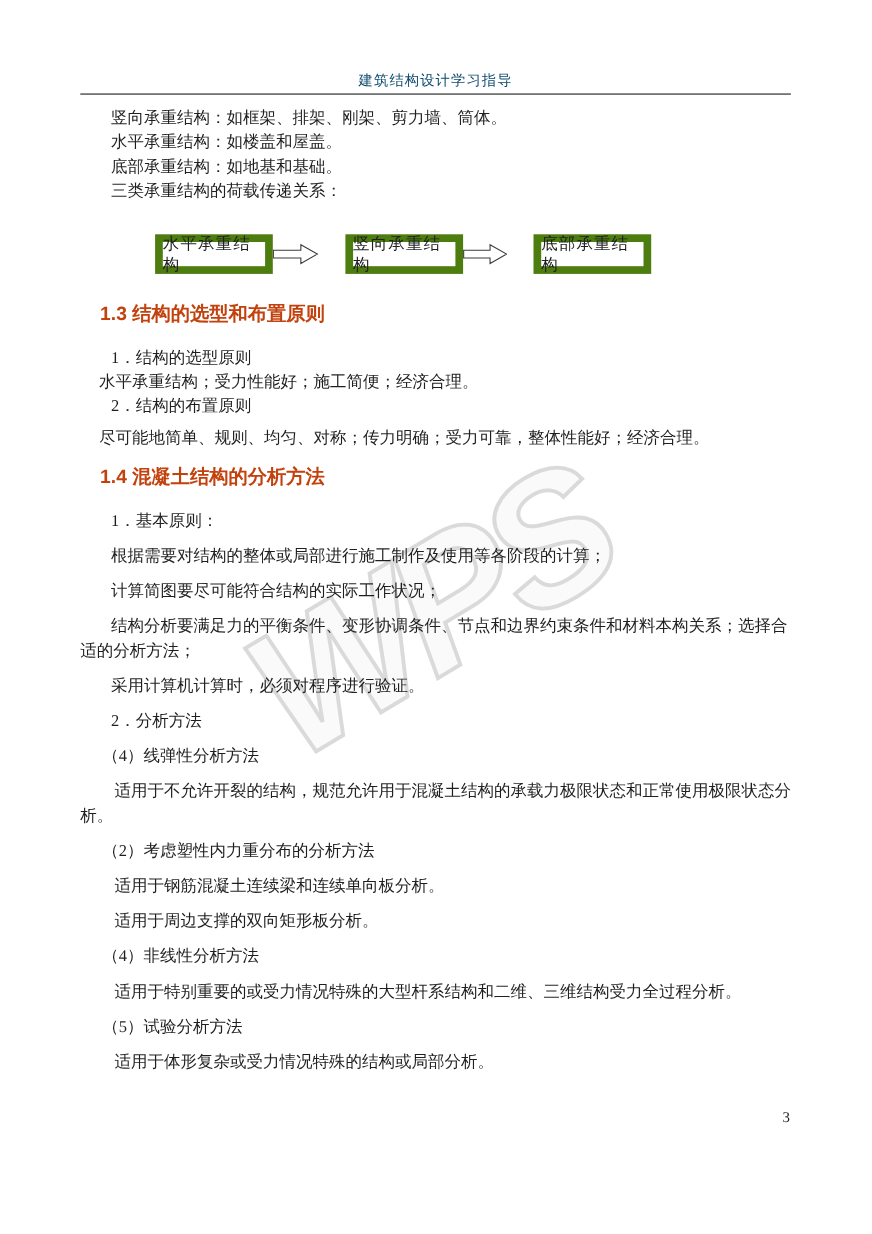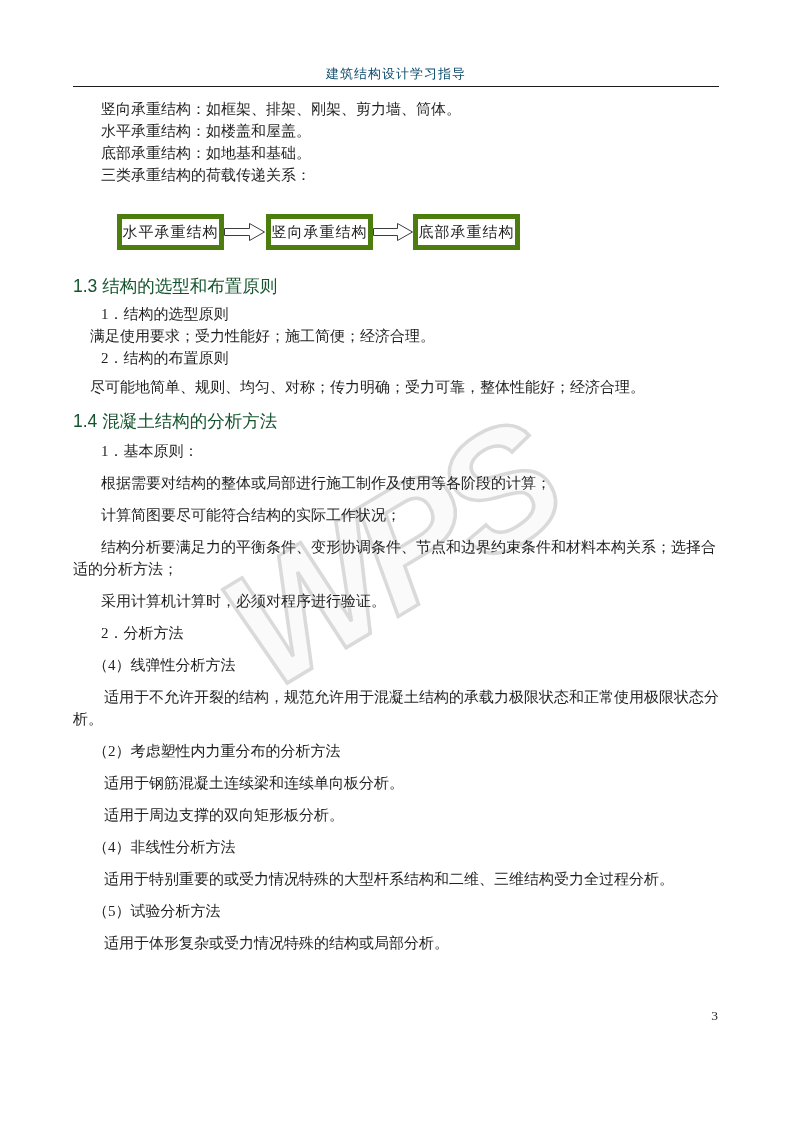--- a/index.html
+++ b/index.html
@@ -44,30 +44,31 @@
   .indent1{text-indent:17px;}
   .indent-sub{text-indent:20px;}
   .indent-use{text-indent:31px;}
   .flowchart{
     margin:27px 0 0 44px;
     display:flex;align-items:center;height:38px;
   }
   .fbox{
     box-sizing:border-box;
     width:107px;height:36px;
-    border:5px solid #4d7c0f;
+    border:7px solid #4d7c0f;
     display:flex;align-items:center;justify-content:center;
     font-size:15px;letter-spacing:1px;
     background:#fff;
+    margin-left:24px;
   }
   .farrow{display:block;}
   h2{
     font-family:"Liberation Sans","DejaVu Sans",sans-serif;
-    font-size:17.5px;font-weight:normal;color:#14532d;
-    margin:0;line-height:24px;
+    font-size:17.5px;font-weight:bold;color:#c2410c;
+    margin:18px;line-height:24px;
   }
   .h13{margin-top:23px;}
   .h14{margin-top:11px;}
   .s13-first{margin-top:5px;}
   .gap7{margin-top:7px;}
   .para{margin-top:10px;}
   .footer{
     position:absolute;right:75px;top:1008px;z-index:1;
     font-size:13.5px;color:#222;
   }
@@ -103,21 +104,21 @@
       <svg class="farrow" width="40" height="20" viewBox="0 0 40 20">
         <polygon points="0.5,6.5 24.5,6.5 24.5,1.5 39.5,10 24.5,18.5 24.5,13.5 0.5,13.5" fill="#ffffff" stroke="#3d3d3d" stroke-width="1"></polygon>
       </svg>
       <div class="fbox">底部承重结构</div>
     </div>
 
     <h2 class="h13">1.3 结构的选型和布置原则</h2>
 
     <div>
       <p class="indent2 s13-first">1．结构的选型原则</p>
-      <p class="indent1">满足使用要求；受力性能好；施工简便；经济合理。</p>
+      <p class="indent1">水平承重结构；受力性能好；施工简便；经济合理。</p>
       <p class="indent2">2．结构的布置原则</p>
       <p class="indent1 gap7">尽可能地简单、规则、均匀、对称；传力明确；受力可靠，整体性能好；经济合理。</p>
     </div>
 
     <h2 class="h14">1.4 混凝土结构的分析方法</h2>
 
     <div>
       <p class="indent2 gap7">1．基本原则：</p>
       <p class="indent2 para">根据需要对结构的整体或局部进行施工制作及使用等各阶段的计算；</p>
       <p class="indent2 para">计算简图要尽可能符合结构的实际工作状况；</p>

